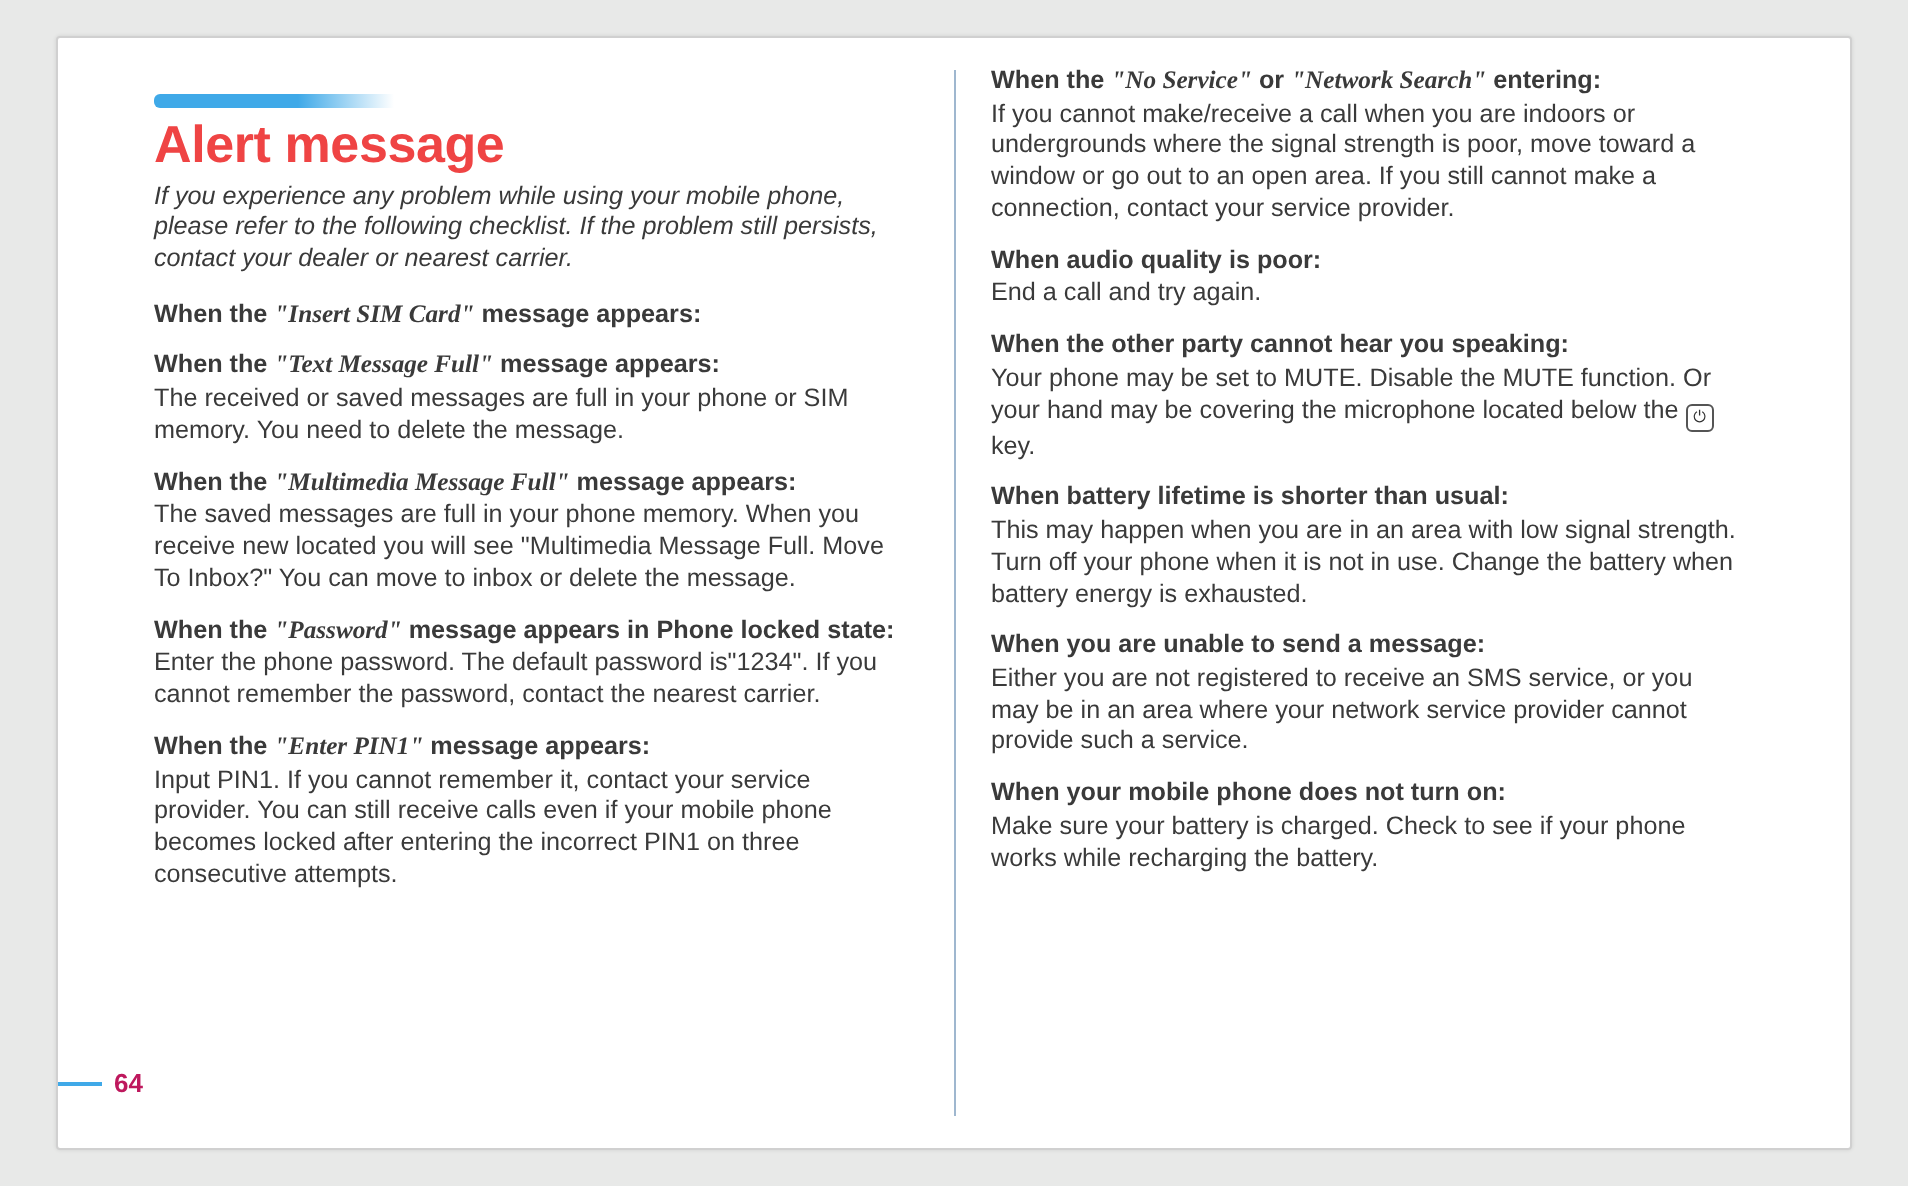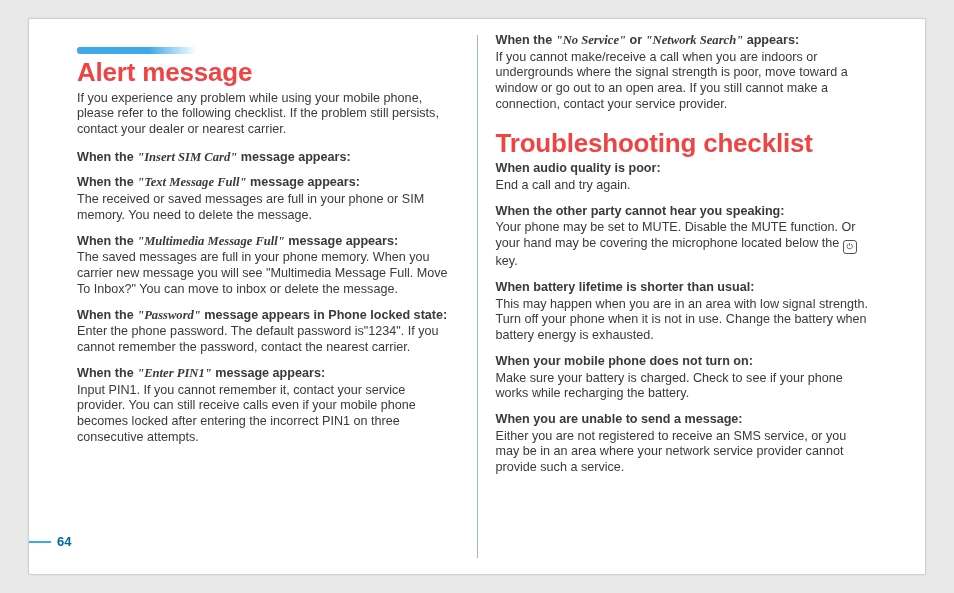--- a/index.html
+++ b/index.html
@@ -61,20 +61,21 @@
     color: #ef4444;
     margin: 0 0 2px 0;
     font-family: "Segoe UI", Tahoma, sans-serif;
     letter-spacing: -0.2px;
   }
   .section {
     margin-bottom: 10px;
   }
   .lead {
     margin: 2px 0 12px 0;
+    font-style: italic;
   }
   .label {
     font-weight: bold;
     margin: 0;
   }
   .label .quoted {
     font-style: italic;
     font-family: Georgia, 'Times New Roman', serif;
     font-weight: bold;
   }
@@ -89,21 +90,21 @@
     align-items: center;
   }
   .page-number-bar {
     height: 2px;
     width: 22px;
     background: #3fa9e8;
   }
   .page-number {
     font-weight: bold;
     font-size: 13px;
-    color: #0369a1;
+    color: #be185d;
     margin-left: 6px;
   }
   .key-icon {
     display: inline-block;
     width: 12px; height: 12px;
     border: 1px solid #555;
     border-radius: 3px;
     font-size: 8px;
     line-height: 12px;
     text-align: center;
@@ -123,21 +124,21 @@
     <div id="left-items">
         <div class="section">
           <p class="label"><span>When the </span><span class="quoted">"Insert SIM Card"</span><span> message appears:</span></p>
         </div>
         <div class="section">
           <p class="label"><span>When the </span><span class="quoted">"Text Message Full"</span><span> message appears:</span></p>
           <p class="body">The received or saved messages are full in your phone or SIM memory. You need to delete the message.</p>
         </div>
         <div class="section">
           <p class="label"><span>When the </span><span class="quoted">"Multimedia Message Full"</span><span> message appears:</span></p>
-          <p class="body">The saved messages are full in your phone memory. When you carrier new message you will see "Multimedia Message Full. Move To Inbox?" You can move to inbox or delete the message.</p>
+          <p class="body">The saved messages are full in your phone memory. When you receive new located you will see "Multimedia Message Full. Move To Inbox?" You can move to inbox or delete the message.</p>
         </div>
         <div class="section">
           <p class="label"><span>When the </span><span class="quoted">"Password"</span><span> message appears in Phone locked state:</span></p>
           <p class="body">Enter the phone password. The default password is"1234". If you cannot remember the password, contact the nearest carrier.</p>
         </div>
         <div class="section">
           <p class="label"><span>When the </span><span class="quoted">"Enter PIN1"</span><span> message appears:</span></p>
           <p class="body">Input PIN1. If you cannot remember it, contact your service provider. You can still receive calls even if your mobile phone becomes locked after entering the incorrect PIN1 on three consecutive attempts.</p>
         </div>
       </div>
@@ -146,43 +147,42 @@
       <div class="page-number-bar"></div>
       <span class="page-number">64</span>
     </div>
   </div>
 
   <div class="divider"></div>
 
   <div class="col col-right">
     <div class="section">
       <p class="label">
-        <span>When the </span><span class="quoted">"No Service"</span><span> or </span><span class="quoted">"Network Search"</span><span> appears:</span>
+        <span>When the </span><span class="quoted">"No Service"</span><span> or </span><span class="quoted">"Network Search"</span><span> entering:</span>
       </p>
       <p class="body">If you cannot make/receive a call when you are indoors or undergrounds where the signal strength is poor, move toward a window or go out to an open area. If you still cannot make a connection, contact your service provider.</p>
     </div>
 
-    <h1 style="margin-top:14px;">Troubleshooting checklist</h1>
     <div id="right-items">
         <div class="section">
           <p class="label">When audio quality is poor:</p>
           <p class="body">End a call and try again.</p>
         </div>
         <div class="section">
           <p class="label">When the other party cannot hear you speaking:</p>
           <p class="body"><span>Your phone may be set to MUTE. Disable the MUTE function. Or your hand may be covering the microphone located below the </span><span class="key-icon">⏻</span><span> key.</span></p>
         </div>
         <div class="section">
           <p class="label">When battery lifetime is shorter than usual:</p>
           <p class="body">This may happen when you are in an area with low signal strength. Turn off your phone when it is not in use. Change the battery when battery energy is exhausted.</p>
         </div>
         <div class="section">
+          <p class="label">When you are unable to send a message:</p>
+          <p class="body">Either you are not registered to receive an SMS service, or you may be in an area where your network service provider cannot provide such a service.</p>
+        </div>
+        <div class="section">
           <p class="label">When your mobile phone does not turn on:</p>
           <p class="body">Make sure your battery is charged. Check to see if your phone works while recharging the battery.</p>
-        </div>
-        <div class="section">
-          <p class="label">When you are unable to send a message:</p>
-          <p class="body">Either you are not registered to receive an SMS service, or you may be in an area where your network service provider cannot provide such a service.</p>
         </div>
       </div>
   </div>
 
 </div>
 
 </body></html>

